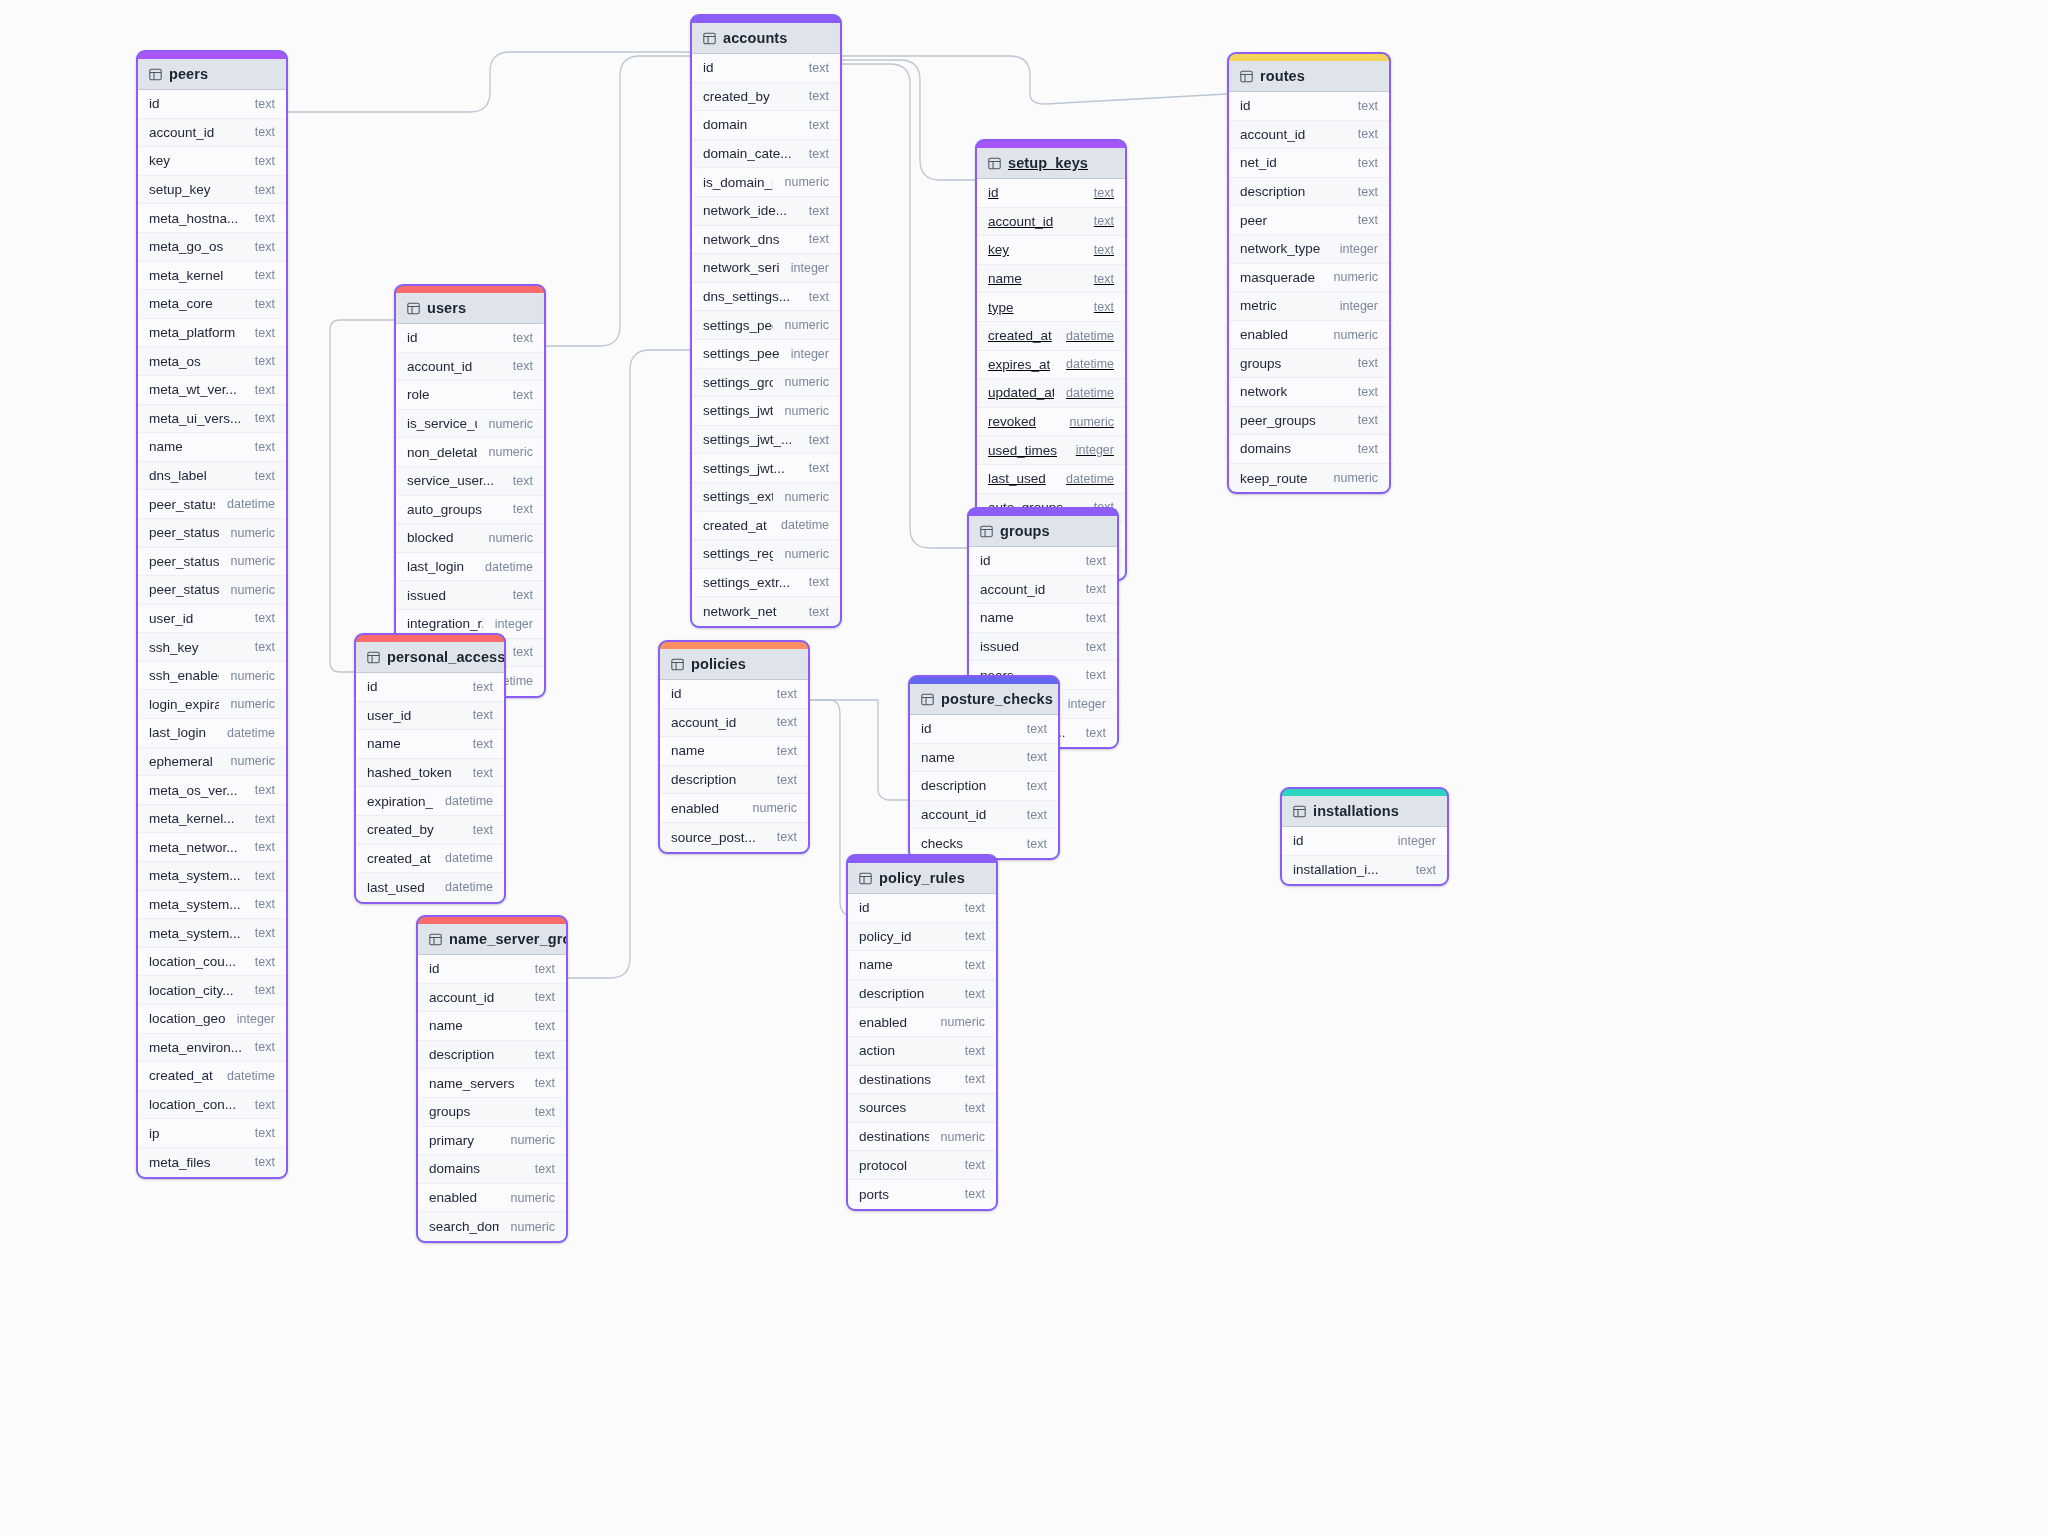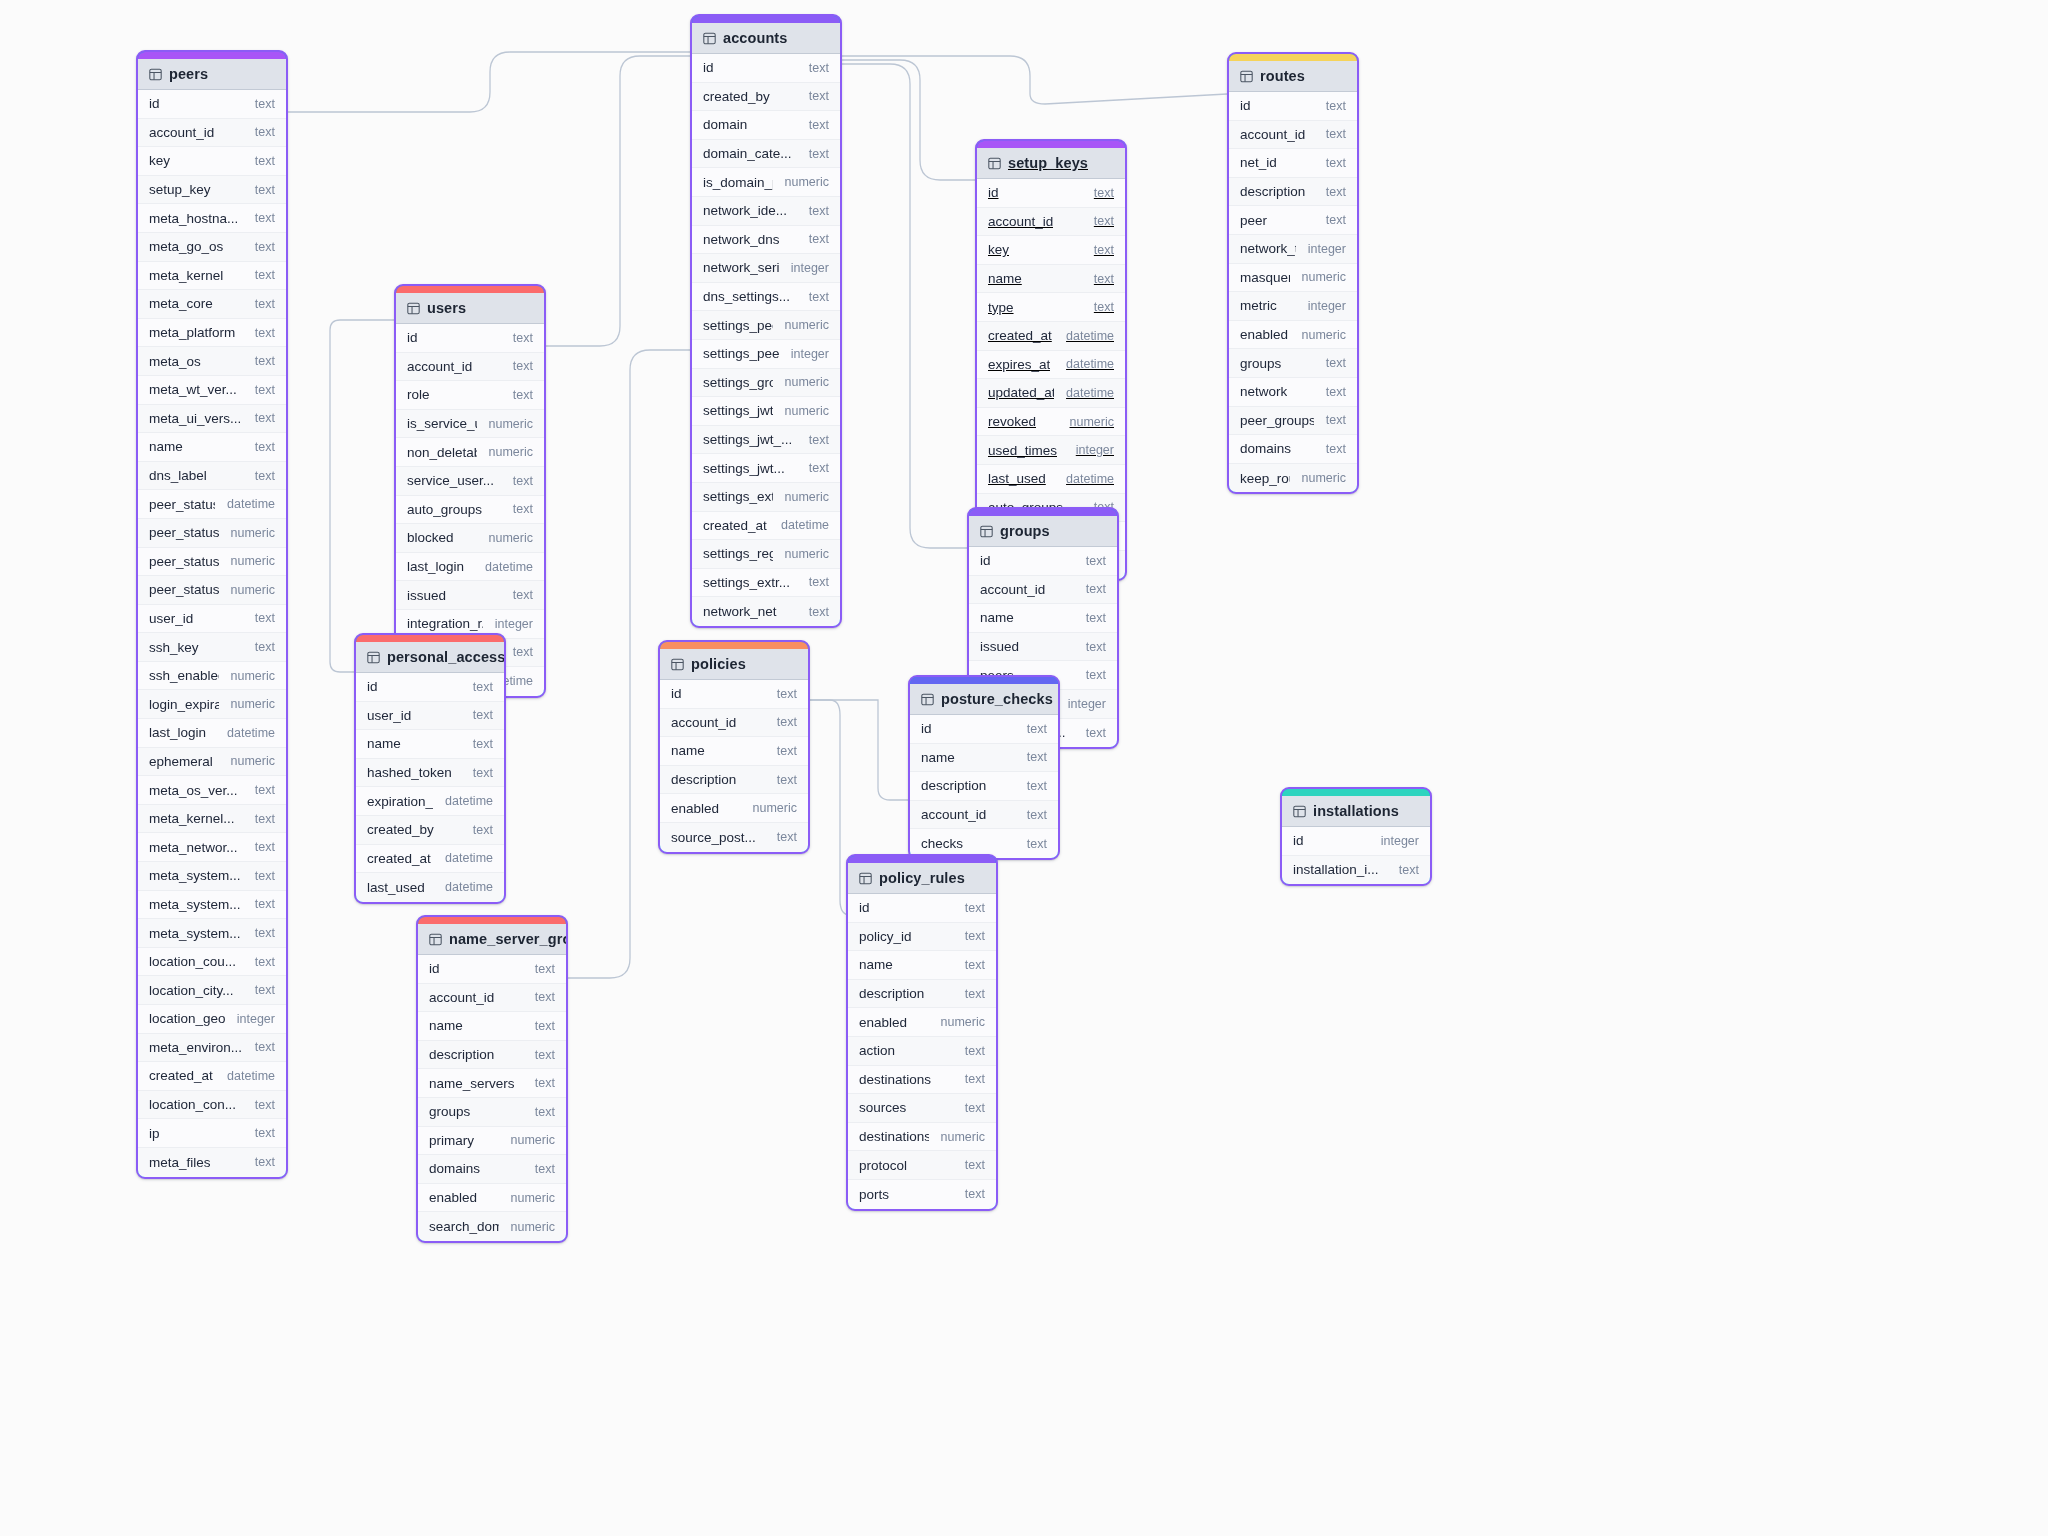--- a/index.html
+++ b/index.html
@@ -486,21 +486,21 @@
         </div>
         <div class="col-row">
           <span class="col-name">usage_limit</span>
           <span class="col-type">integer</span>
         </div>
         <div class="col-row">
           <span class="col-name">ephemeral</span>
           <span class="col-type">numeric</span>
         </div>
       </div>
-      <div class="table-card" style="left: 1227px; top: 52px; width: 132px;">
+      <div class="table-card" style="left: 1227px; top: 52px; width: 164px;">
         <div class="accent-bar" style="background: rgb(245, 211, 90);"></div>
         <div class="table-header">
           <span>
             <svg class="tbl-icon" viewBox="0 0 16 16" xmlns="http://www.w3.org/2000/svg">
               <rect x="1" y="1.5" width="14" height="13" rx="2" fill="none" stroke="#4b5563" stroke-width="1.3"></rect>
               <line x1="1" y1="5.6" x2="15" y2="5.6" stroke="#4b5563" stroke-width="1.3"></line>
               <line x1="6.2" y1="5.6" x2="6.2" y2="14.5" stroke="#4b5563" stroke-width="1.3"></line>
             </svg>
           </span>
           <span class="title">routes</span>
@@ -711,21 +711,21 @@
         </div>
         <div class="col-row">
           <span class="col-name">account_id</span>
           <span class="col-type">text</span>
         </div>
         <div class="col-row">
           <span class="col-name">checks</span>
           <span class="col-type">text</span>
         </div>
       </div>
-      <div class="table-card" style="left: 1280px; top: 787px; width: 152px;">
+      <div class="table-card" style="left: 1280px; top: 787px; width: 169px;">
         <div class="accent-bar" style="background: rgb(45, 212, 191);"></div>
         <div class="table-header">
           <span>
             <svg class="tbl-icon" viewBox="0 0 16 16" xmlns="http://www.w3.org/2000/svg">
               <rect x="1" y="1.5" width="14" height="13" rx="2" fill="none" stroke="#4b5563" stroke-width="1.3"></rect>
               <line x1="1" y1="5.6" x2="15" y2="5.6" stroke="#4b5563" stroke-width="1.3"></line>
               <line x1="6.2" y1="5.6" x2="6.2" y2="14.5" stroke="#4b5563" stroke-width="1.3"></line>
             </svg>
           </span>
           <span class="title">installations</span>

